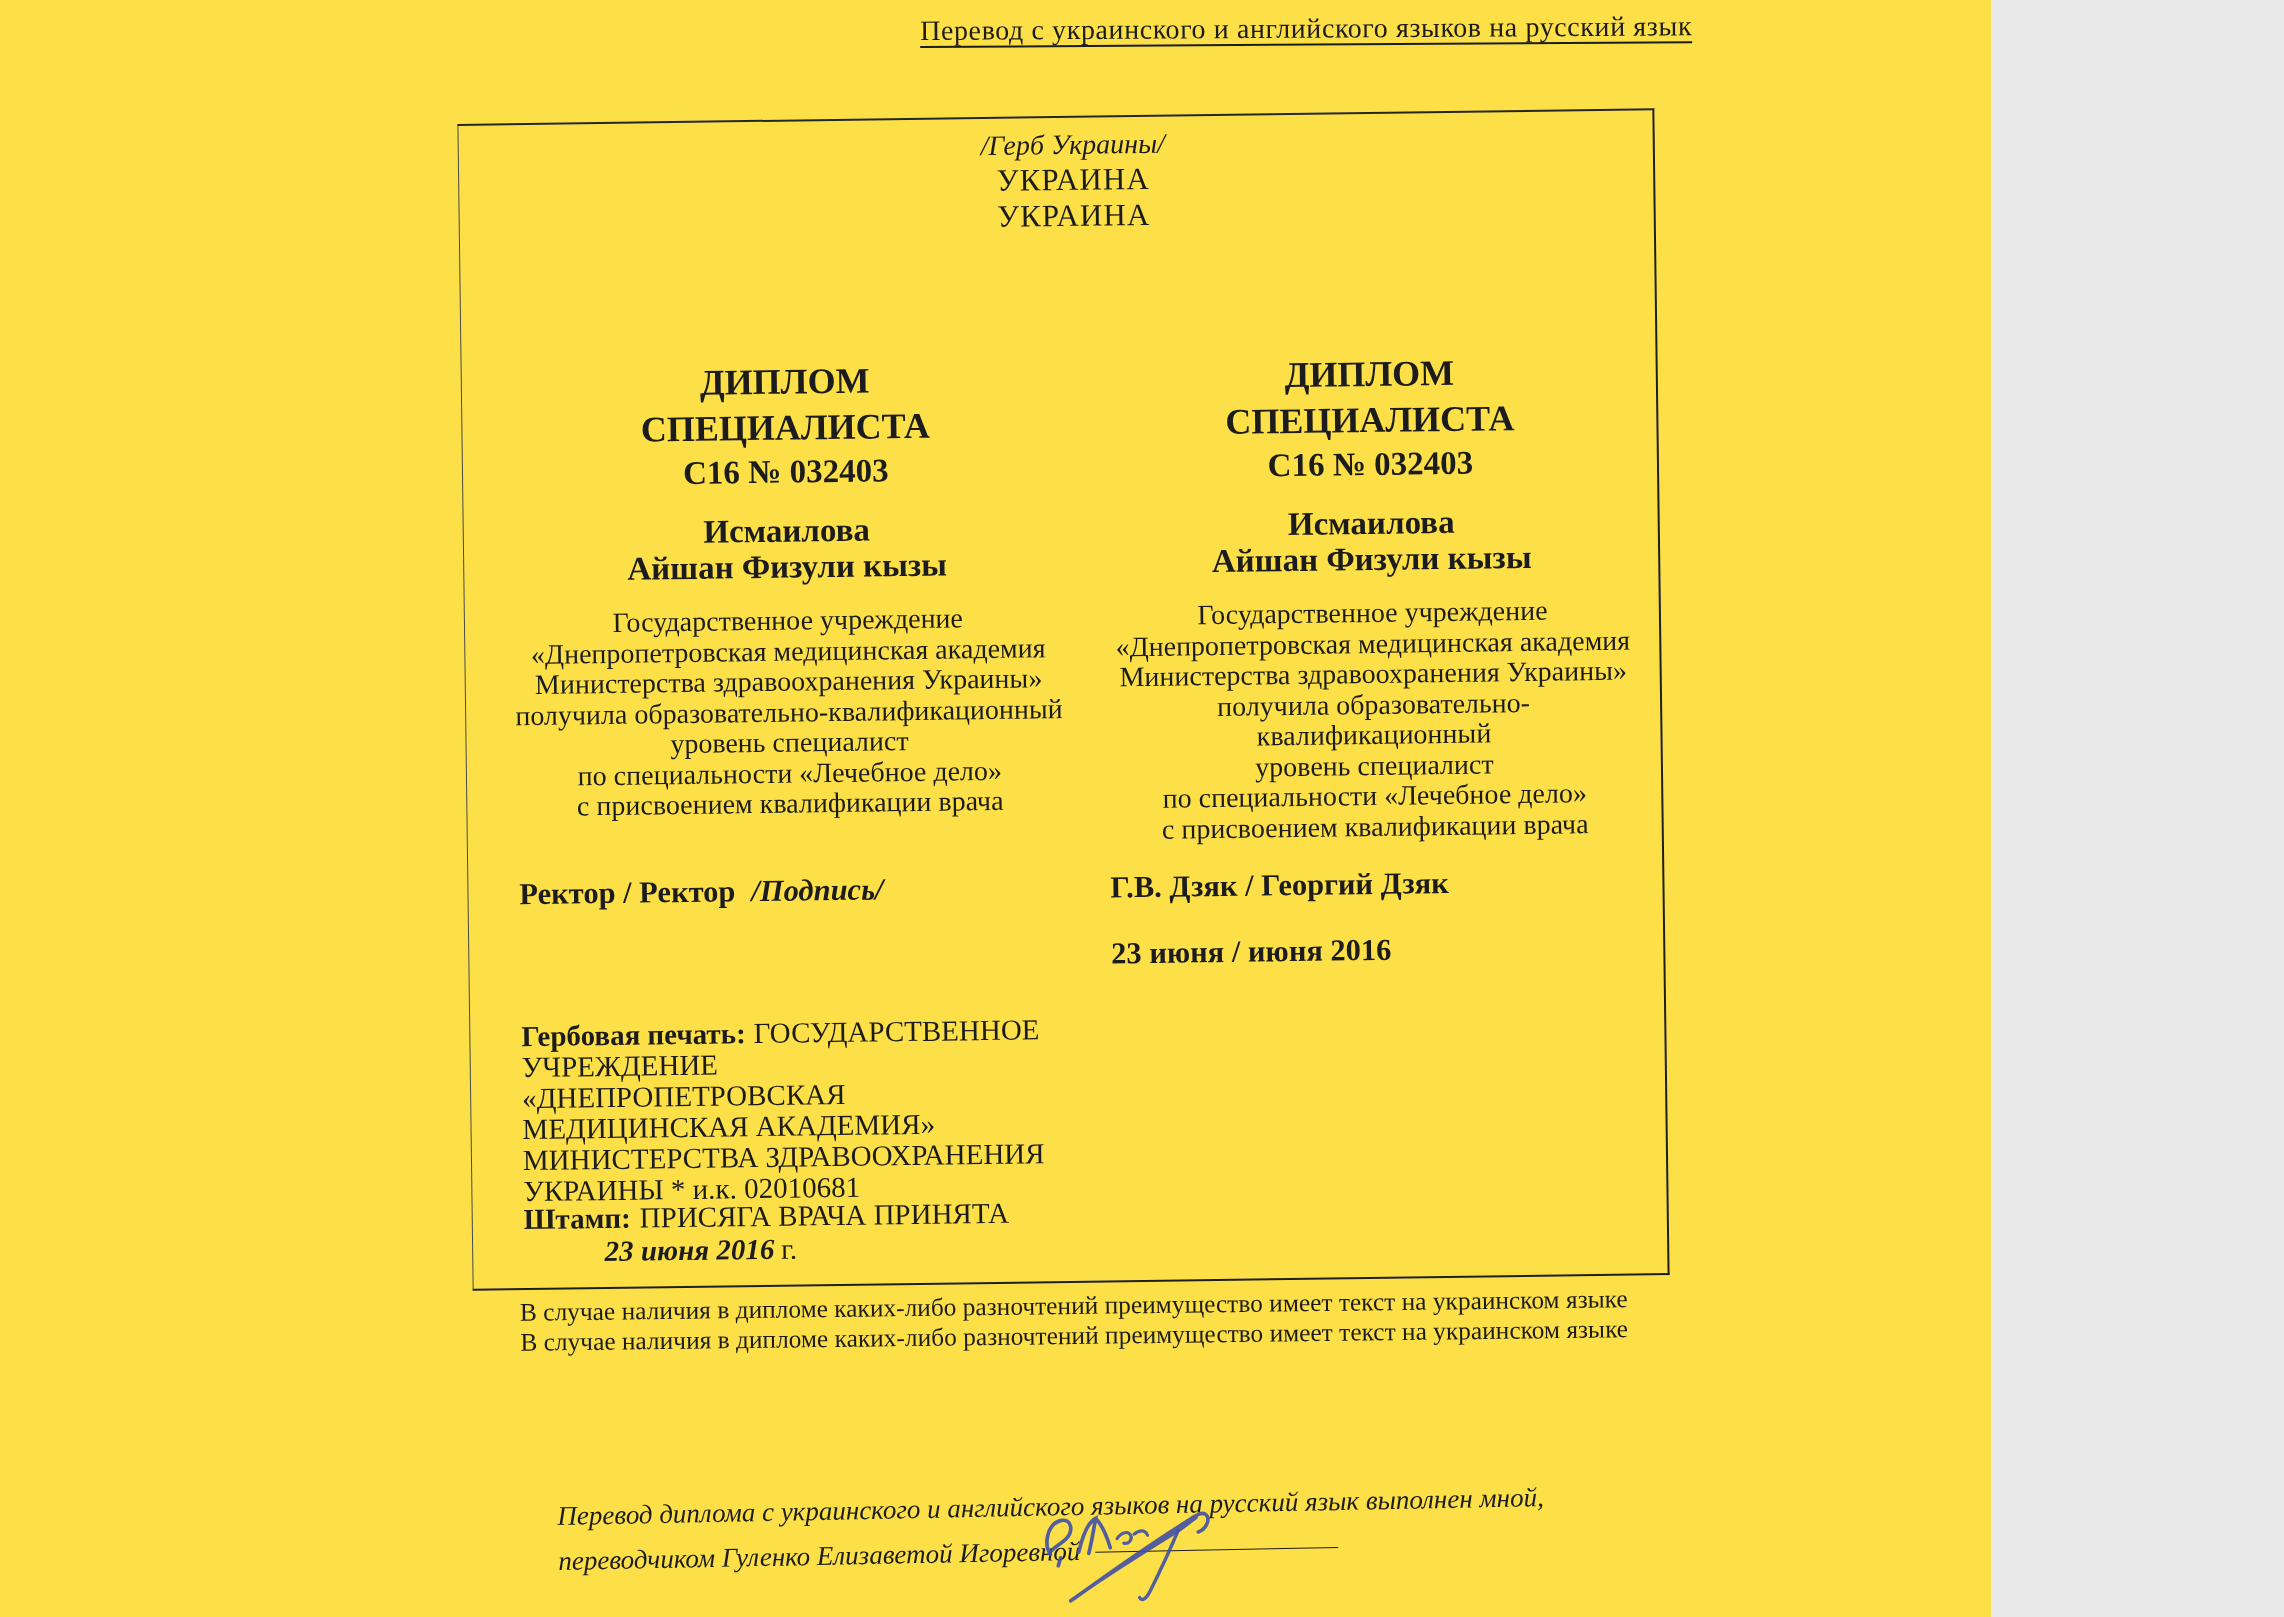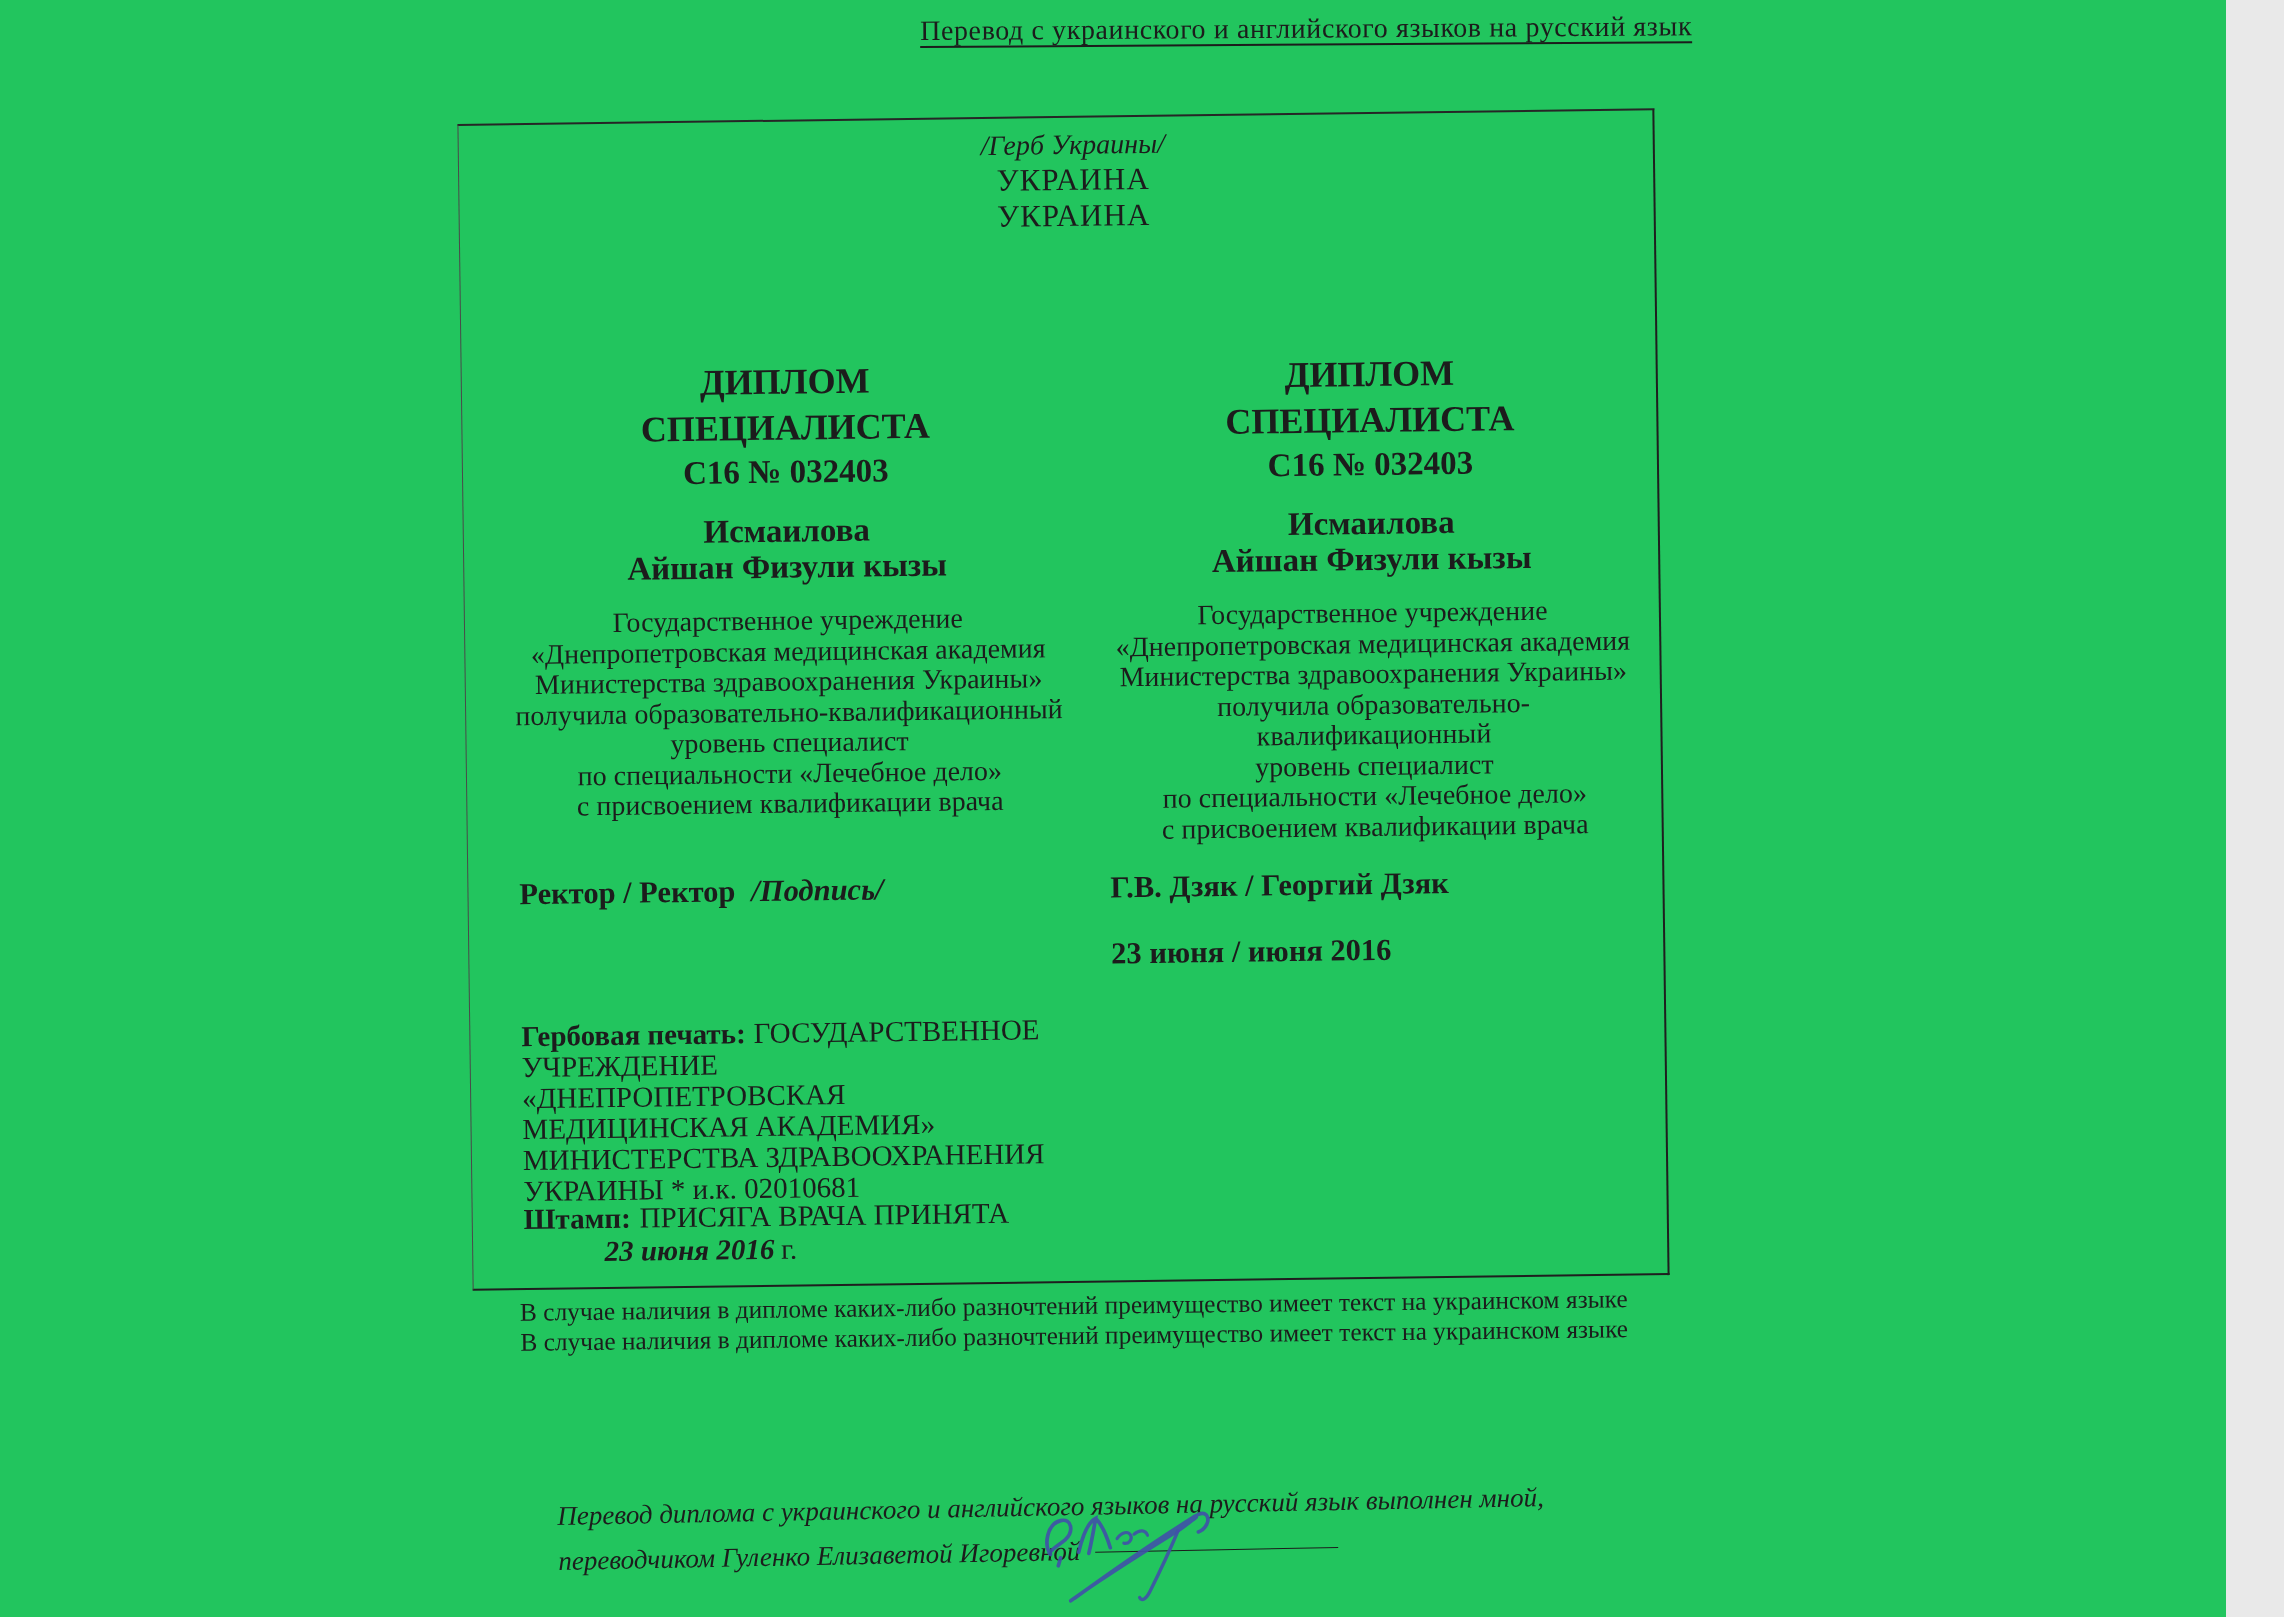--- a/index.html
+++ b/index.html
@@ -1,17 +1,17 @@
 <!DOCTYPE html>
 <html style="font-size:9px"><head>
 <meta charset="utf-8">
 <style>
   html,body{margin:0;padding:0;background:#e9e9e9;}
   .page{
-    position:relative;width:2226px;height:1617px;background:#22c55e;
+    position:relative;width:1991px;height:1617px;background:#fde047;
     font-family:"Liberation Serif","DejaVu Serif",serif;color:#1c1c1c;overflow:hidden;
   }
   .hdr{position:absolute;left:920px;top:14.7px;font-size:28px;letter-spacing:0.6px;transform:rotate(-0.35deg);transform-origin:left top;}
   .hdr .u{text-decoration:underline;text-decoration-thickness:1.7px;text-underline-offset:5.7px;}
 
   .frame{
     position:absolute;left:465px;top:116px;width:1194px;height:1163px;
     border-top:2.3px solid #262626;border-right:2.3px solid #1f1f1f;
     border-bottom:2.3px solid #1f1f1f;border-left:1.1px solid #4a4a4a;
     transform:rotate(-0.75deg);

